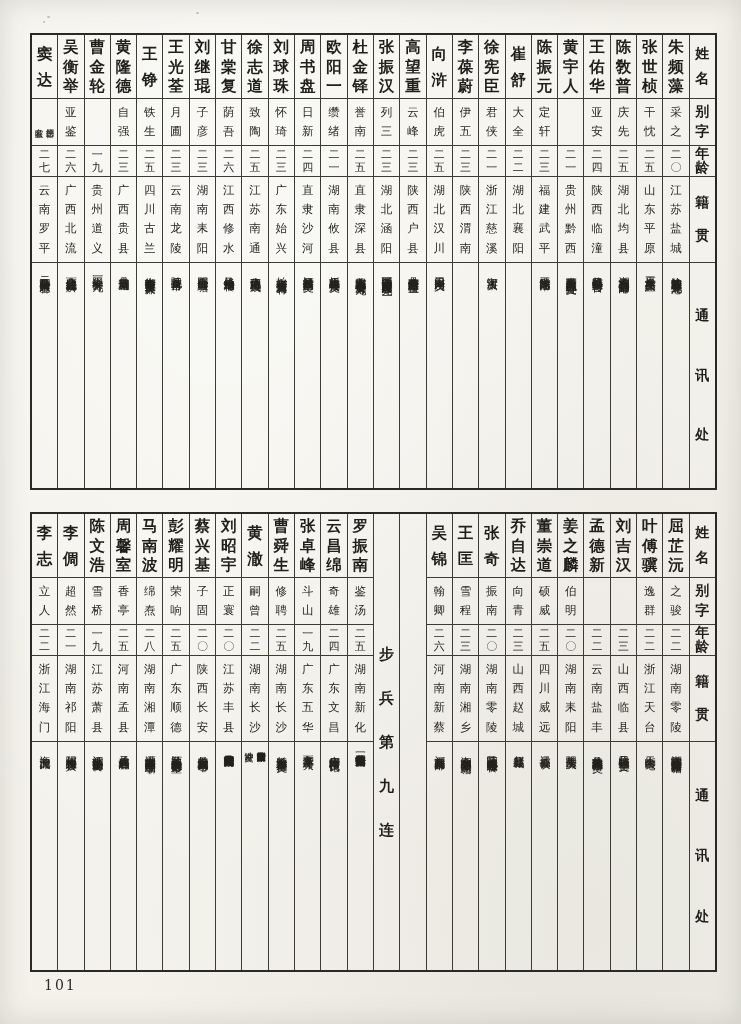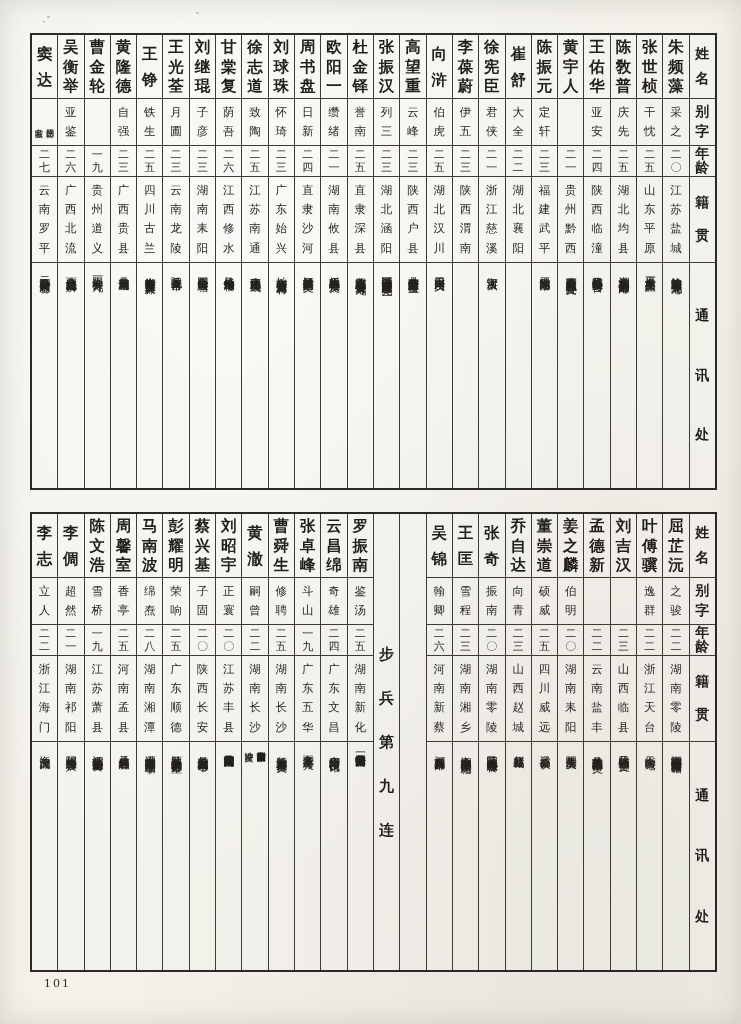--- a/index.html
+++ b/index.html
@@ -62,21 +62,21 @@
     font-size:8.5px;line-height:1.3;letter-spacing:0;white-space:pre-line;color:#24221d;
   }
   .section-col{justify-content:center;}
   .section-stack{
     display:flex;flex-direction:column;justify-content:center;align-items:center;
     height:100%;gap:29px;font-size:15px;font-weight:700;color:#211f1b;line-height:1;
   }
   #page-number{
     position:absolute;left:44px;top:977px;
     font-family:"DejaVu Serif","Liberation Serif",serif;
-    font-size:11px;color:#2c2a25;letter-spacing:2px;
+    font-size:14px;color:#2c2a25;letter-spacing:2px;
   }
   .speck{position:absolute;background:#8d897c;border-radius:50%;opacity:.5;}
 </style>
 </head>
 <body>
 
 <div id="page">
   <div id="table-top" class="vtable">
       <div class="col hdr">
         <div class="cell h-name hdr-cell">

